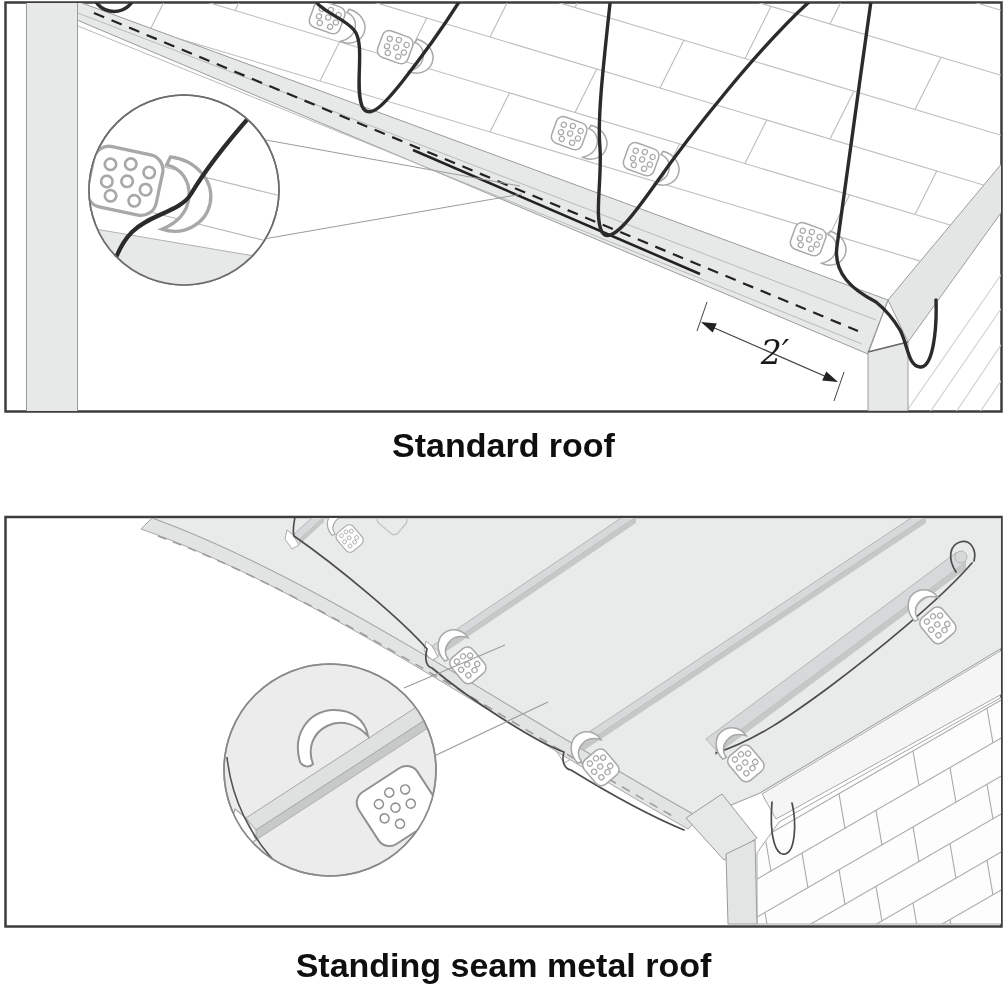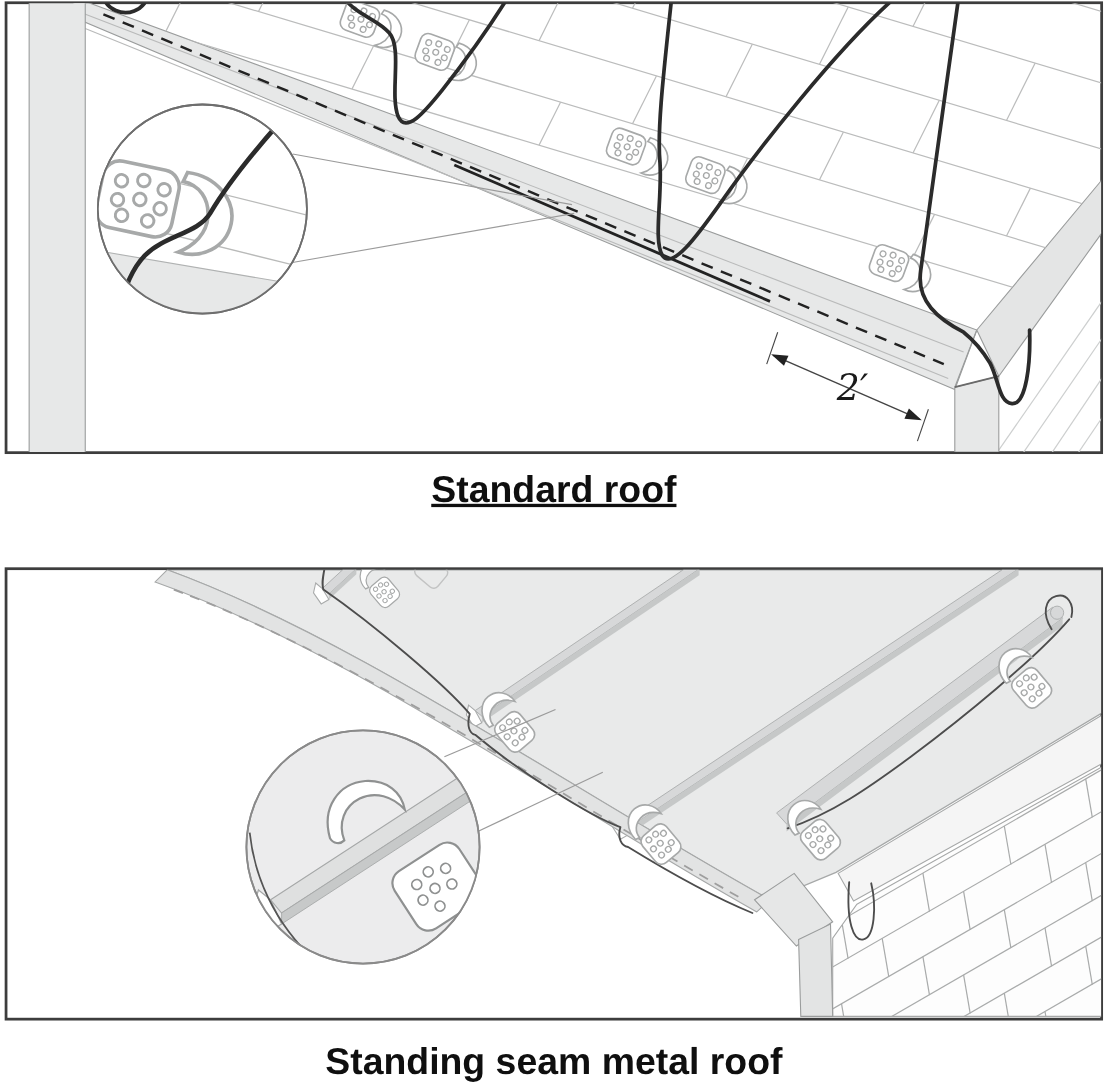--- a/index.html
+++ b/index.html
@@ -2,21 +2,21 @@
 <html><head>
 <meta charset="utf-8">
 <style>
   html,body{margin:0;padding:0;background:#ffffff;}
   #stage{position:relative;width:1007px;height:992px;background:#ffffff;overflow:hidden;
          font-family:"Liberation Sans",sans-serif;}
   .panel-svg{position:absolute;left:0;display:block;}
   #svg-bottom{top:510px;}
   .caption{position:absolute;left:0;width:100%;text-align:center;
            font:700 34px "Liberation Sans",sans-serif;color:#0f0f0f;}
-  #caption-top{top:426px;text-decoration:underline;}
+  #caption-top{top:426px;}
   #caption-bottom{top:946px;}
   .dim-label{font:italic 33px "DejaVu Serif",serif;fill:#1a1a1a;}
   line,path,polygon,rect,circle{vector-effect:none;}
 </style>
 </head>
 <body>
 
 <div id="stage">
 
   <svg class="panel-svg" id="svg-top-real" width="1007" height="417" viewBox="0 0 1007 417" style="position:absolute;top:0;">

